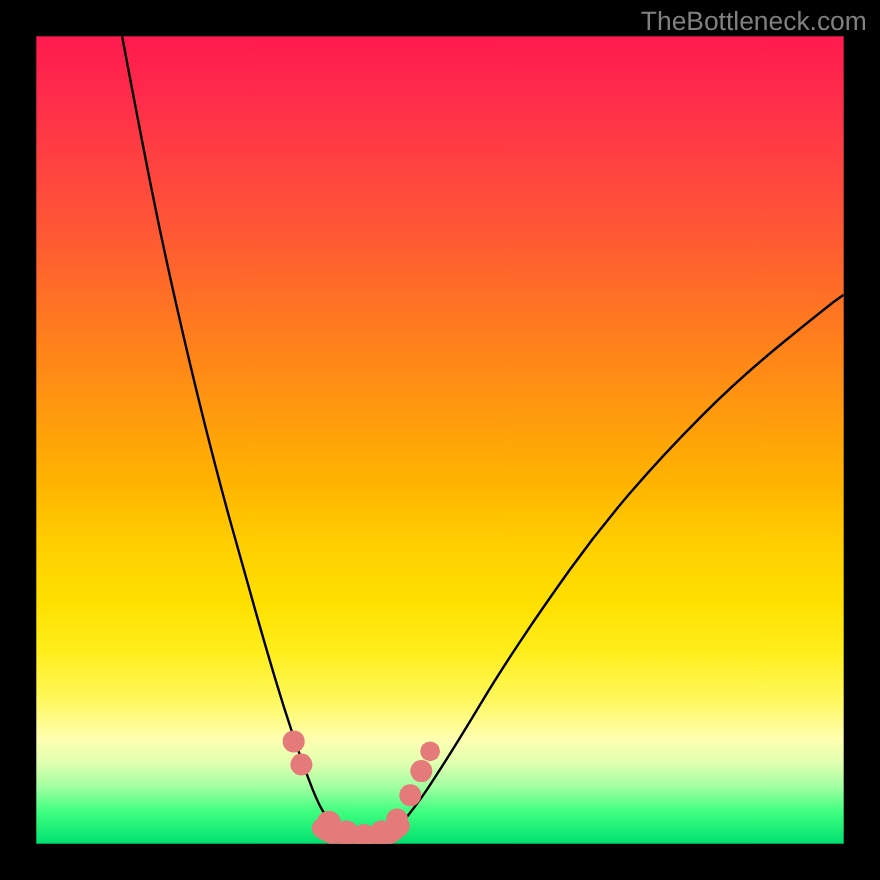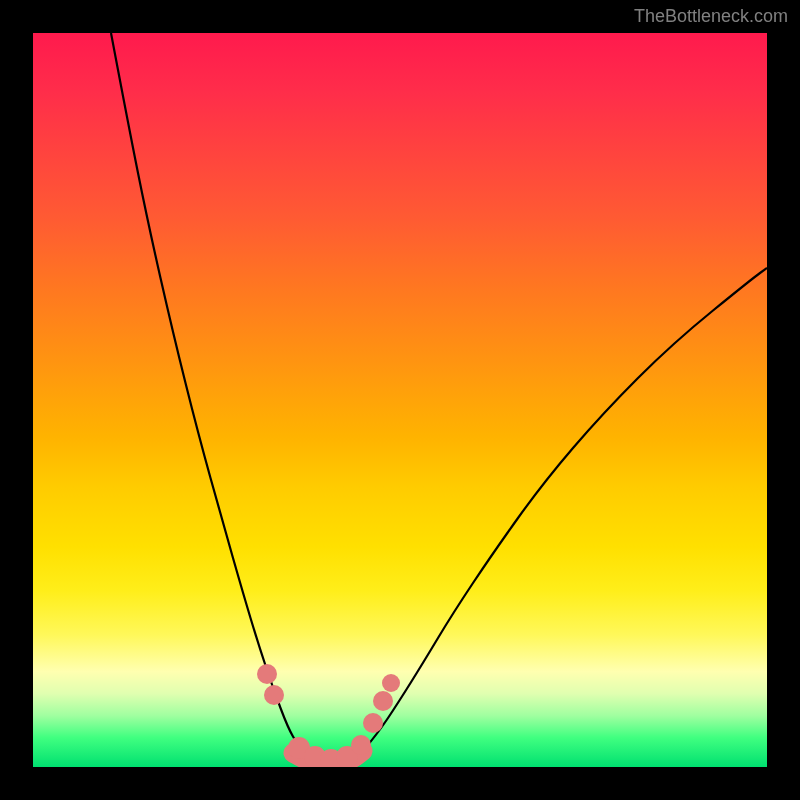--- a/index.html
+++ b/index.html
@@ -38,21 +38,21 @@
       #a0ffa0 93%,
       #40ff80 96%,
       #00e070 100%
     );
   }
   .watermark {
     position: absolute;
     top: 6px;
     right: 12px;
     color: #808080;
-    font-size: 18px;
+    font-size: 24px;
     font-weight: 500;
     z-index: 10;
   }
   svg.curves {
     position: absolute;
     left: 33px;
     top: 33px;
     width: 734px;
     height: 734px;
     pointer-events: none;

